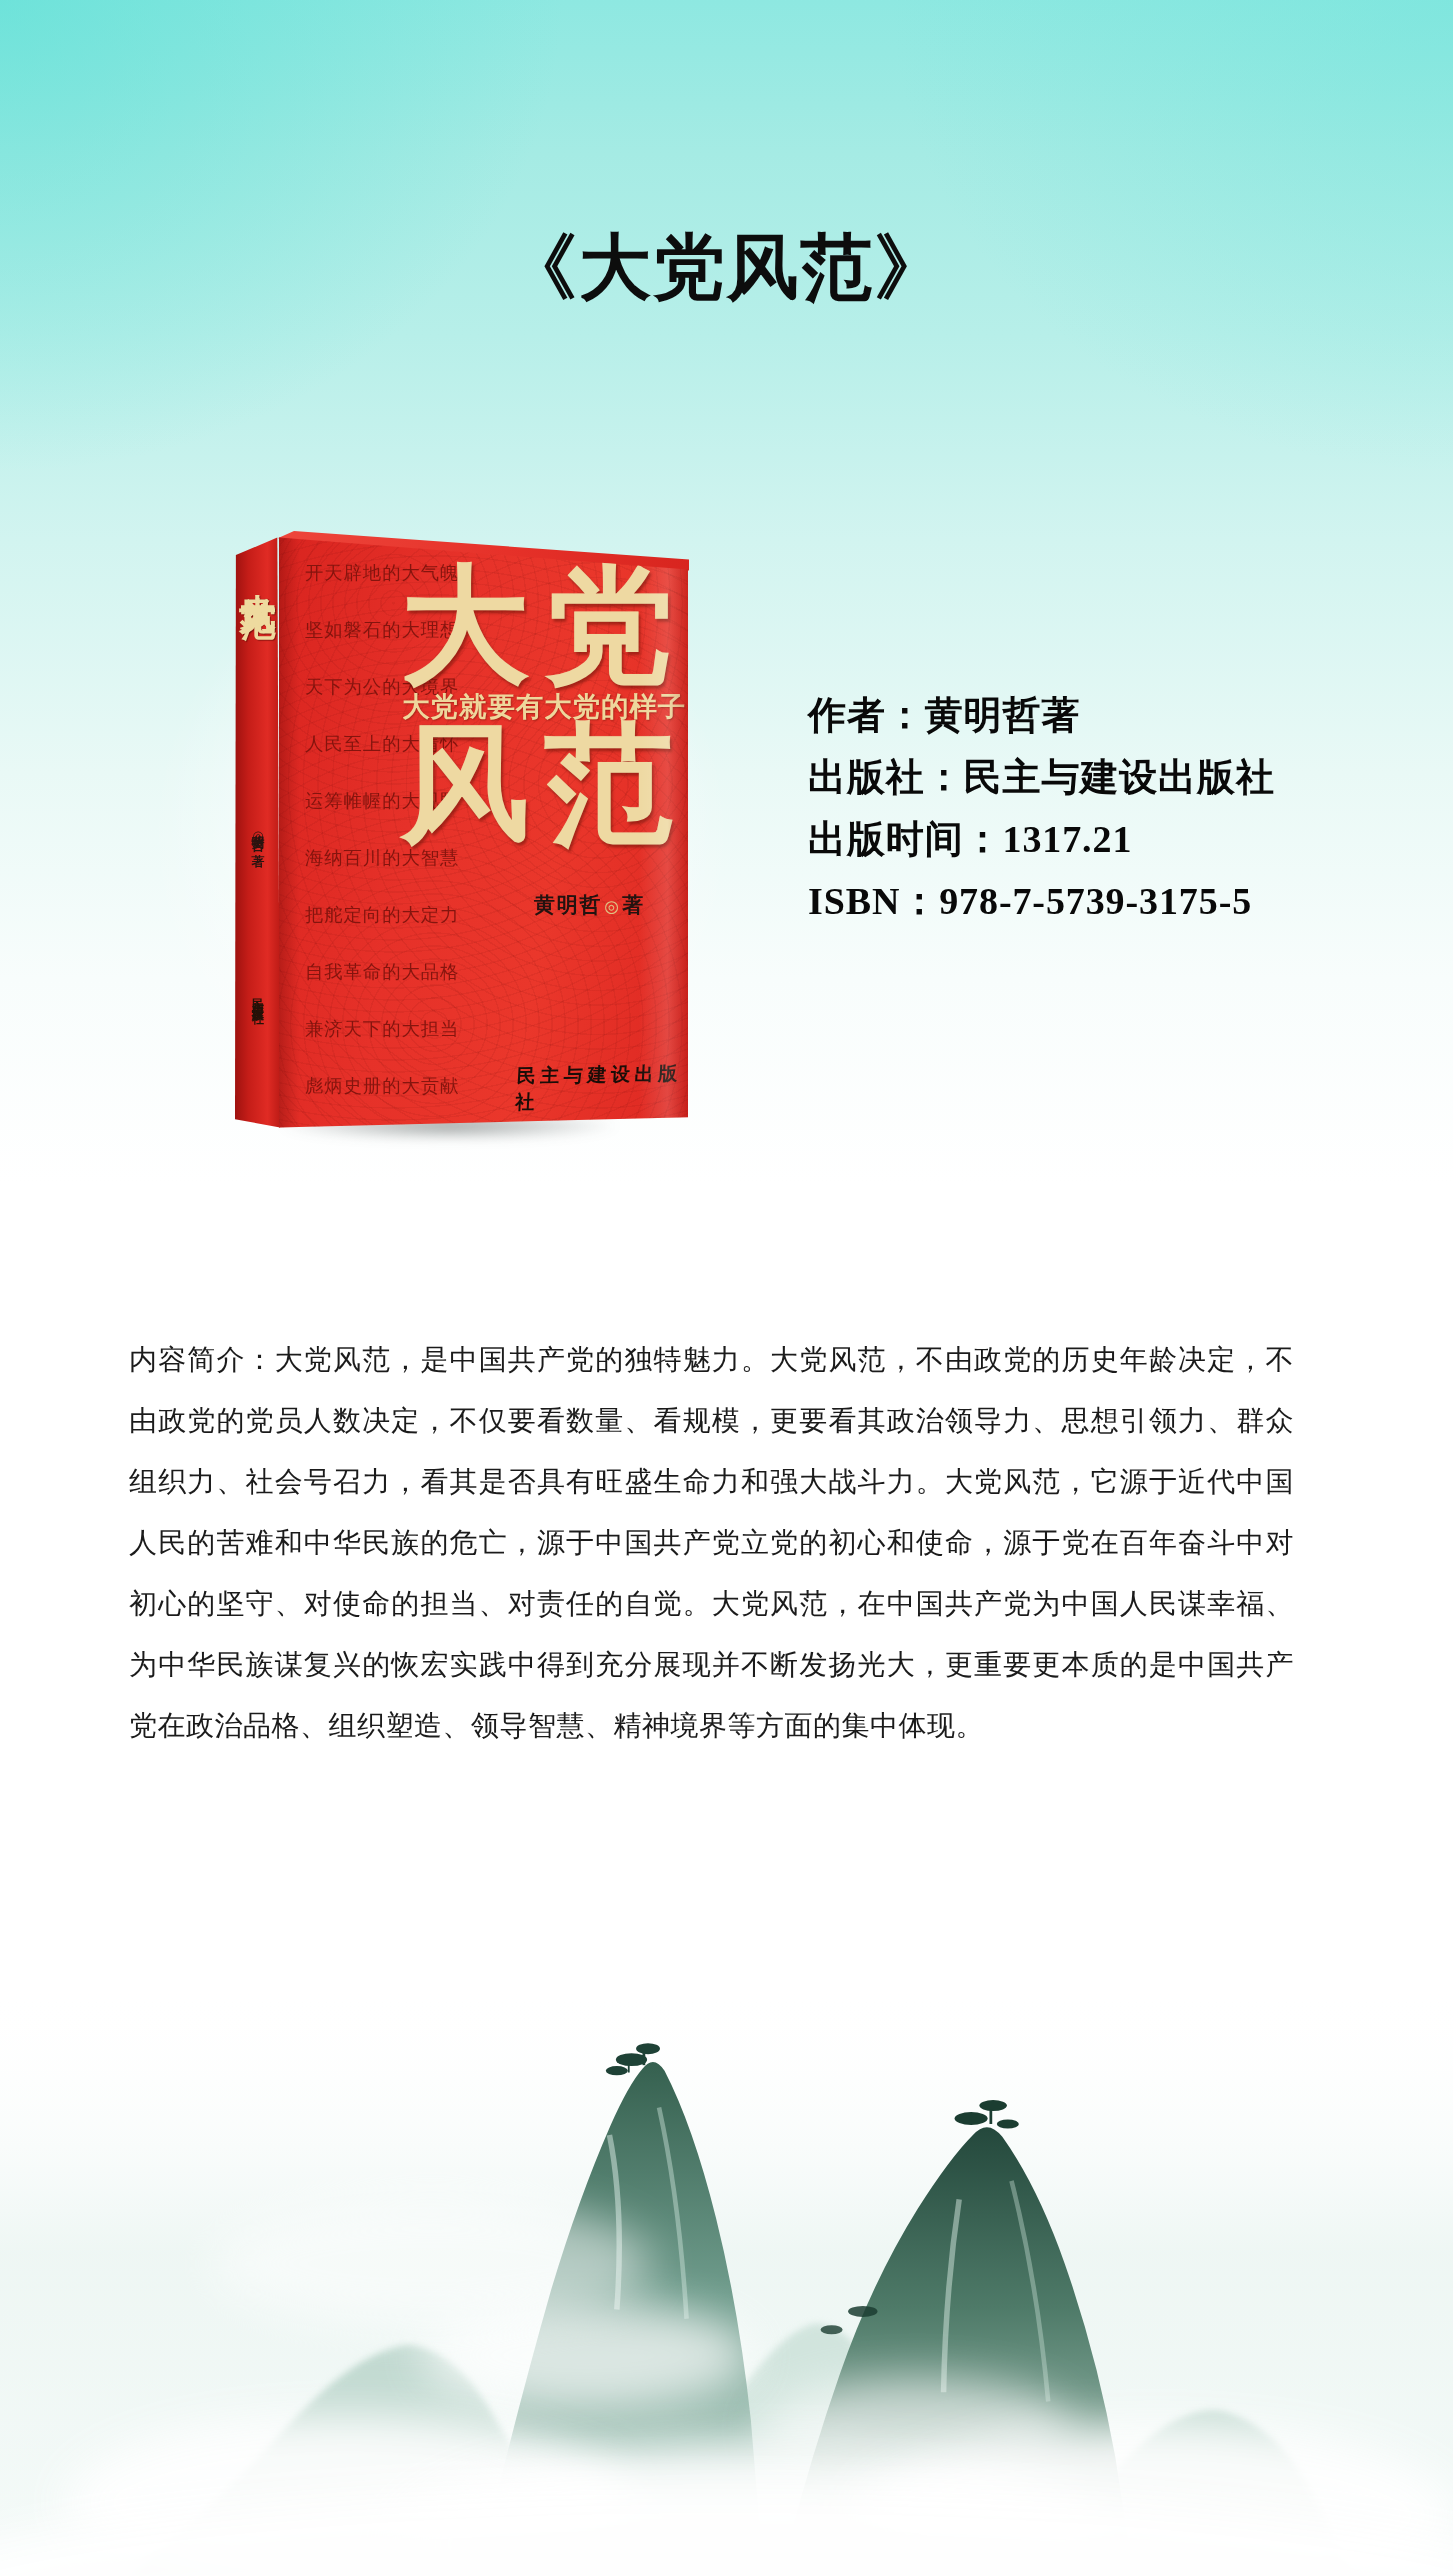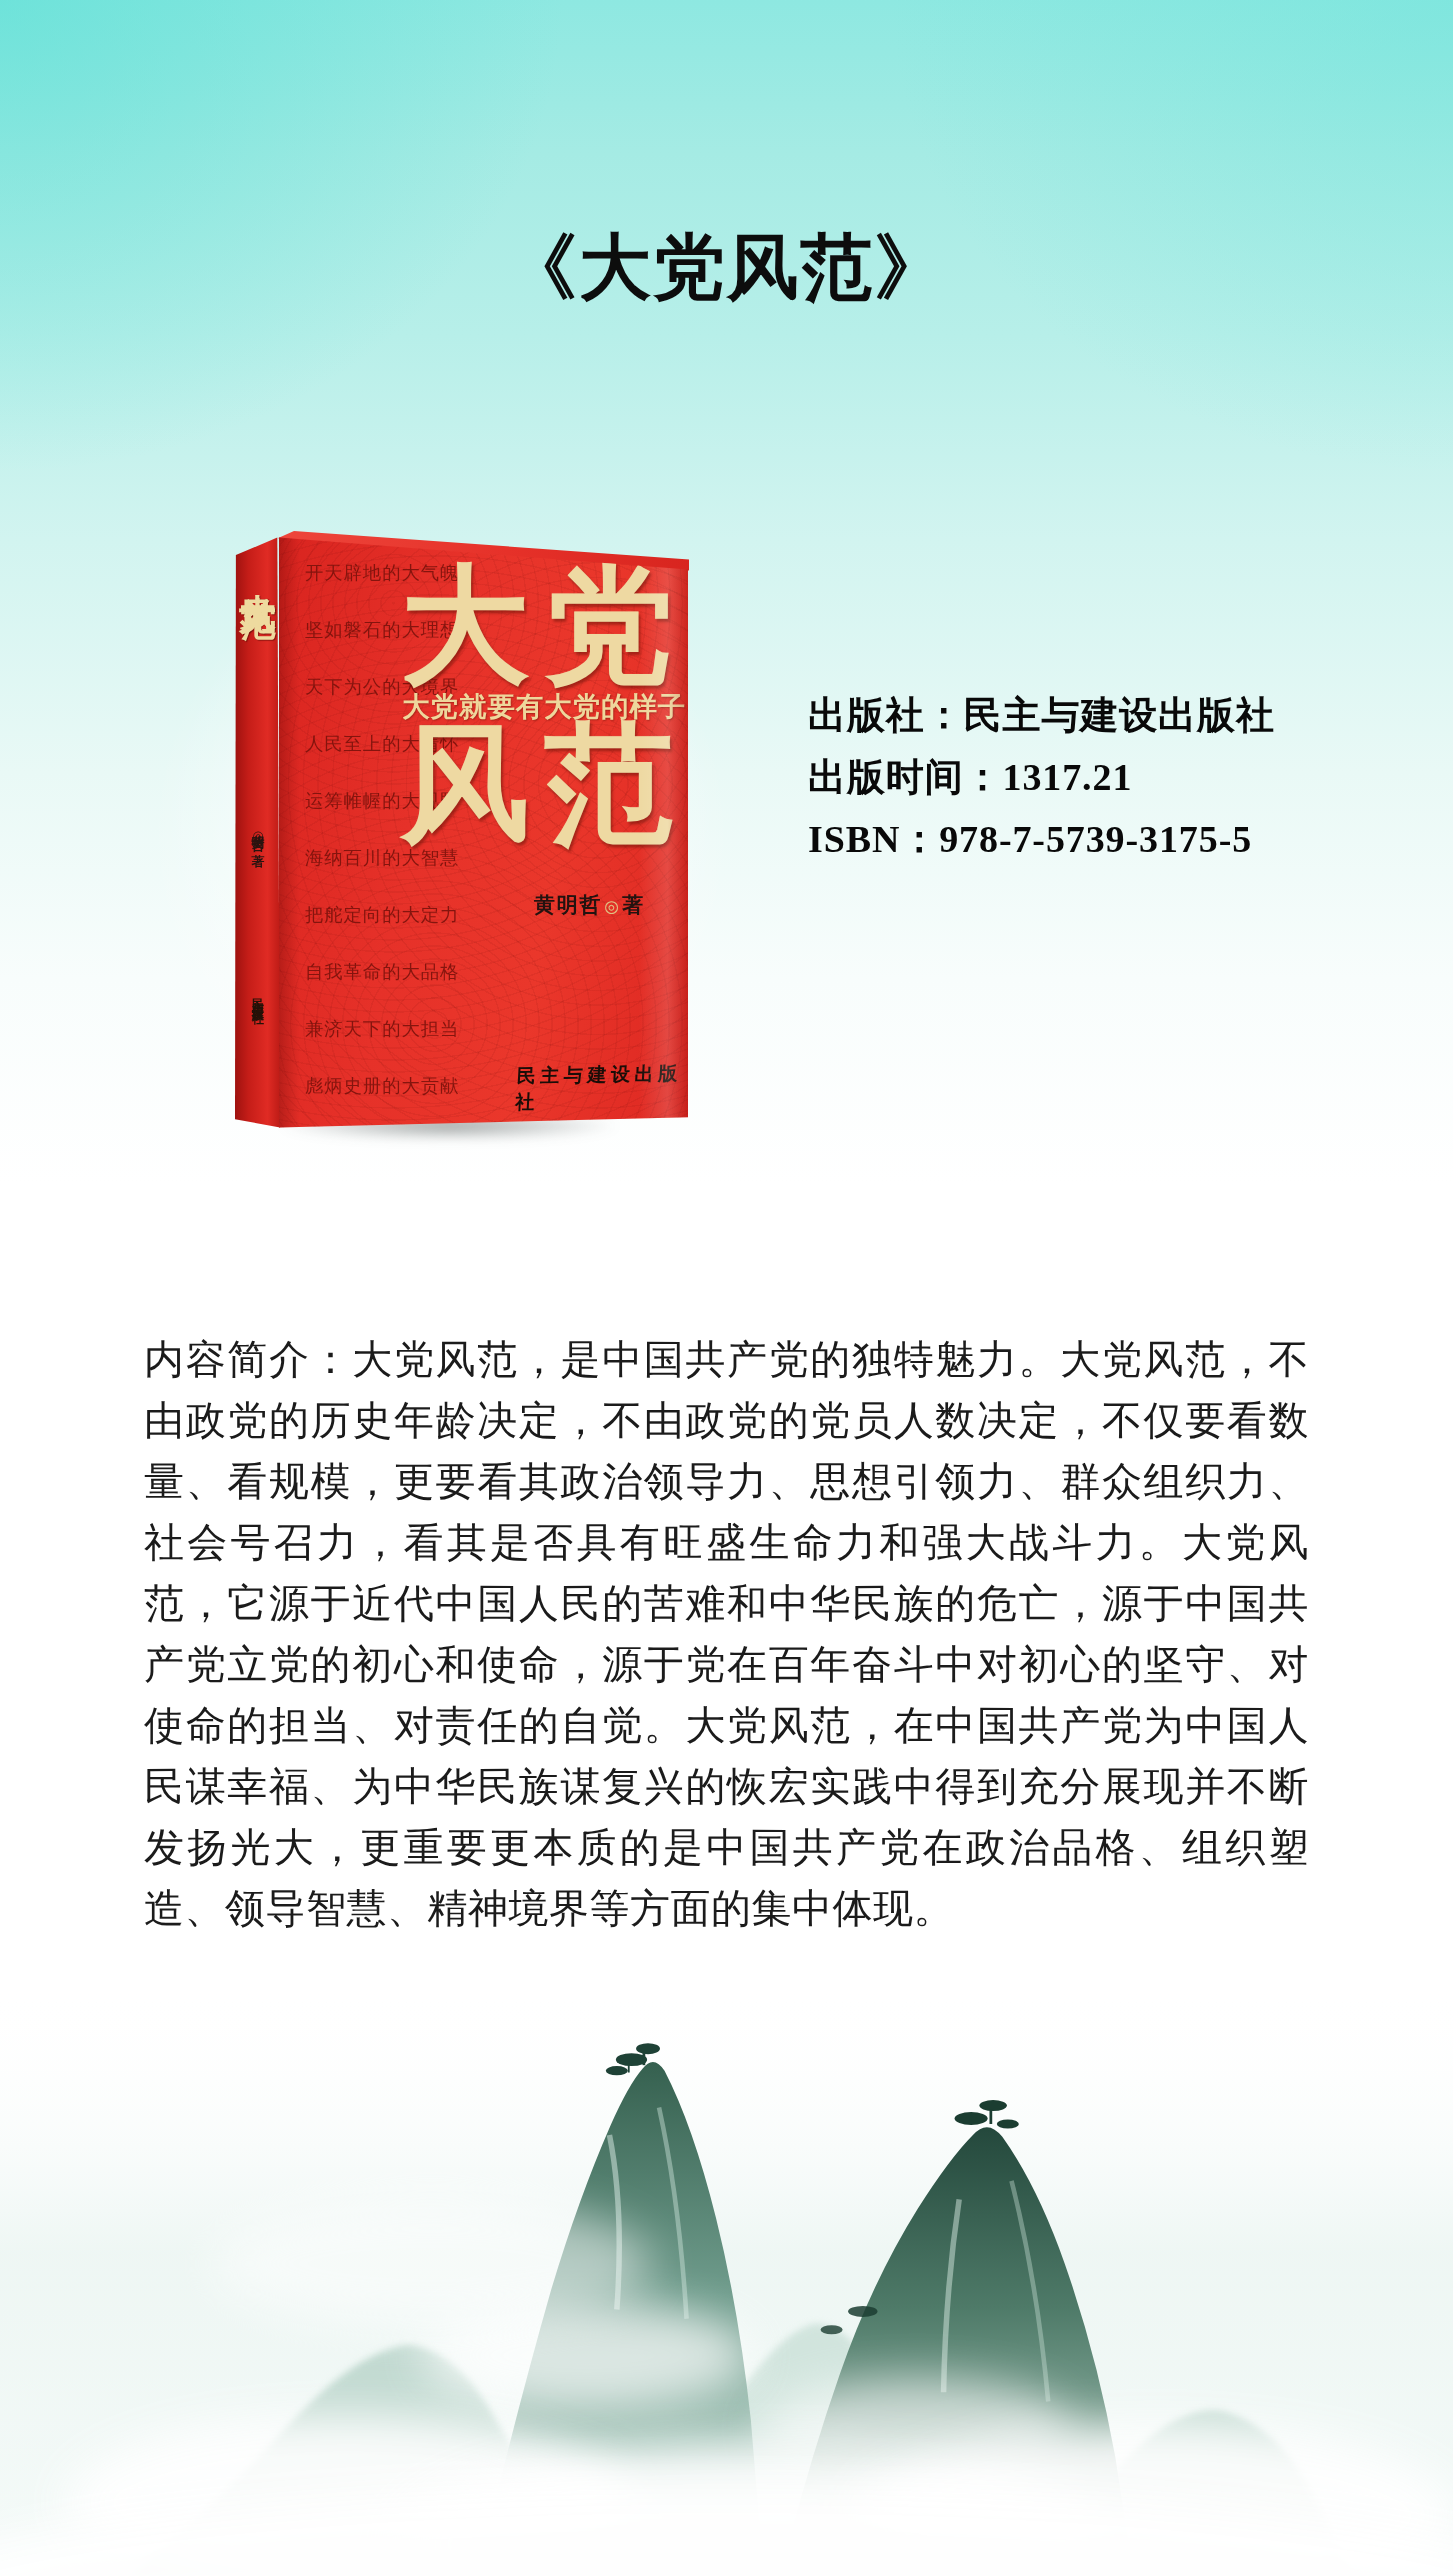--- a/index.html
+++ b/index.html
@@ -60,22 +60,22 @@
     font-family:"Liberation Sans","DejaVu Sans",sans-serif;letter-spacing:1.8px;}
   .cover-author .ring{color:#dfc083;font-size:16.5px;padding:0 1.8px;}
   .cover-pub{position:absolute;left:237px;top:531px;font-size:19px;font-weight:700;
     color:#1a0d08;letter-spacing:4.6px;transform:rotate(-1deg) skewX(-4deg);}
 
   
   .meta{position:absolute;left:808px;top:684px;font-size:38px;font-weight:700;color:#090909;
     line-height:62px;letter-spacing:0.9px;}
 
   
-  .intro{position:absolute;left:144px;top:1329px;width:1165px;margin:0;
-    font-size:40px;line-height:61px;color:#1b1b1b;text-align:justify;
+  .intro{position:absolute;left:129px;top:1329px;width:1165px;margin:0;
+    font-size:28px;line-height:61px;color:#1b1b1b;text-align:justify;
     overflow-wrap:break-word;letter-spacing:0.5px;}
 
   
   .mountains{position:absolute;left:0;bottom:0;width:1453px;height:588px;display:block;}
 </style>
 </head>
 <body>
 
 <div class="page">
 
@@ -111,20 +111,21 @@
       </div>
       <div class="cover-big t1">大党</div>
       <div class="cover-subtitle">大党就要有大党的样子</div>
       <div class="cover-big t2">风范</div>
       <div class="cover-author"><span>黄明哲</span><span class="ring">◎</span><span>著</span></div>
       <div class="cover-pub">民主与建设出版社</div>
     </div>
   </div>
 
   <div class="meta">
+    <div>作者：黄明哲著</div>
     <div>出版社：民主与建设出版社</div>
     <div>出版时间：1317.21</div>
     <div>ISBN：978-7-5739-3175-5</div>
   </div>
 
   <p class="intro">内容简介：大党风范，是中国共产党的独特魅力。大党风范，不由政党的历史年龄决定，不由政党的党员人数决定，不仅要看数量、看规模，更要看其政治领导力、思想引领力、群众组织力、社会号召力，看其是否具有旺盛生命力和强大战斗力。大党风范，它源于近代中国人民的苦难和中华民族的危亡，源于中国共产党立党的初心和使命，源于党在百年奋斗中对初心的坚守、对使命的担当、对责任的自觉。大党风范，在中国共产党为中国人民谋幸福、为中华民族谋复兴的恢宏实践中得到充分展现并不断发扬光大，更重要更本质的是中国共产党在政治品格、组织塑造、领导智慧、精神境界等方面的集中体现。</p>
 
   <svg class="mountains" viewBox="0 0 1583 640" preserveAspectRatio="none">
     <defs>
       <linearGradient id="gBase" x1="0" y1="0" x2="0" y2="1">

